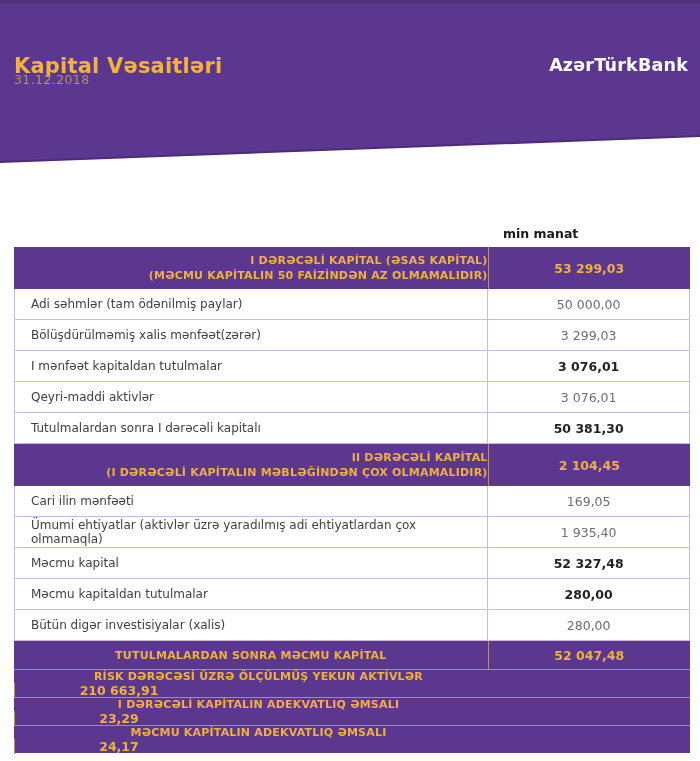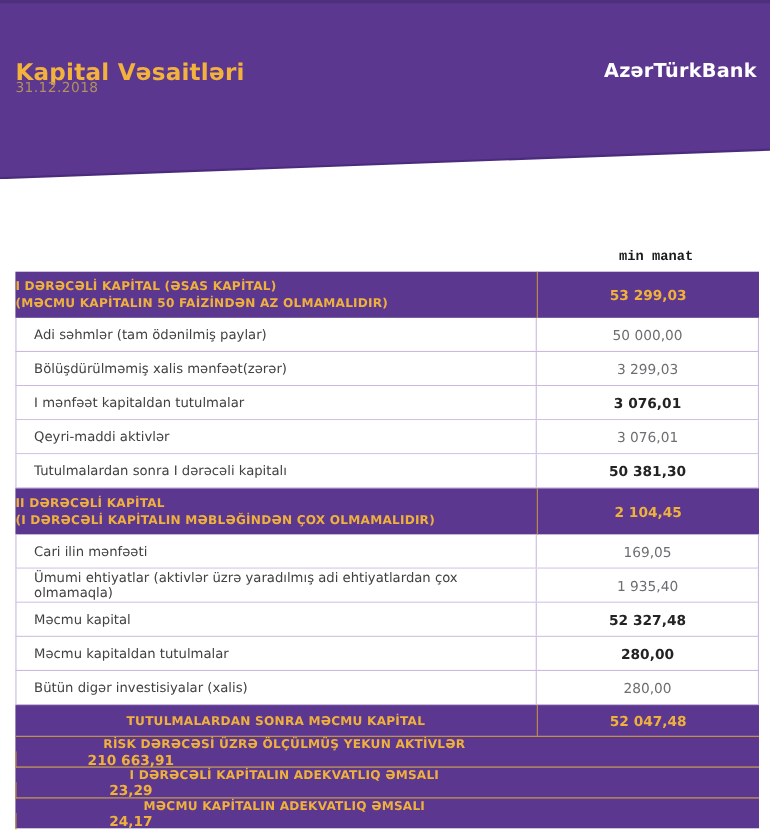--- a/index.html
+++ b/index.html
@@ -41,22 +41,22 @@
   }
   .logo {
     position: absolute; right: 12px; top: 55px;
     font-size: 17.5px; font-weight: bold; color: #ffffff;
     letter-spacing: 0.2px;
   }
 
   
   .unit-label {
     position: absolute; left: 503px; top: 226px; width: 187px;
-    text-align: center;
-    font-size: 12.5px; font-weight: bold; color: #1b1b1b; font-family: Liberation Mono, monospace;
+    text-align: left;
+    font-size: 12.5px; font-weight: bold; color: #1b1b1b;
   }
 
   
   .table {
     position: absolute; left: 14px; top: 247px; width: 676px;
   }
   .table, .table * { box-sizing: border-box; }
   .row { display: flex; width: 676px; }
   .label-cell { width: 489px; }
   .value-cell {
@@ -65,21 +65,21 @@
     font-size: 12.5px;
   }
 
   
   .row.section {
     height: 42px;
     background: #5b3790;
   }
   .row.section .label-cell {
     display: flex; flex-direction: column;
-    align-items: flex-start; justify-content: center;
+    align-items: flex-end; justify-content: center;
     color: #f0b13c; font-weight: bold; font-size: 11px;
     line-height: 15px; text-align: center; letter-spacing: 0.2px;
   }
   .row.section .value-cell {
     border-left: 1px solid #c2913f;
     color: #f0b13c; font-weight: bold;
   }
 
   
   .row.item {

